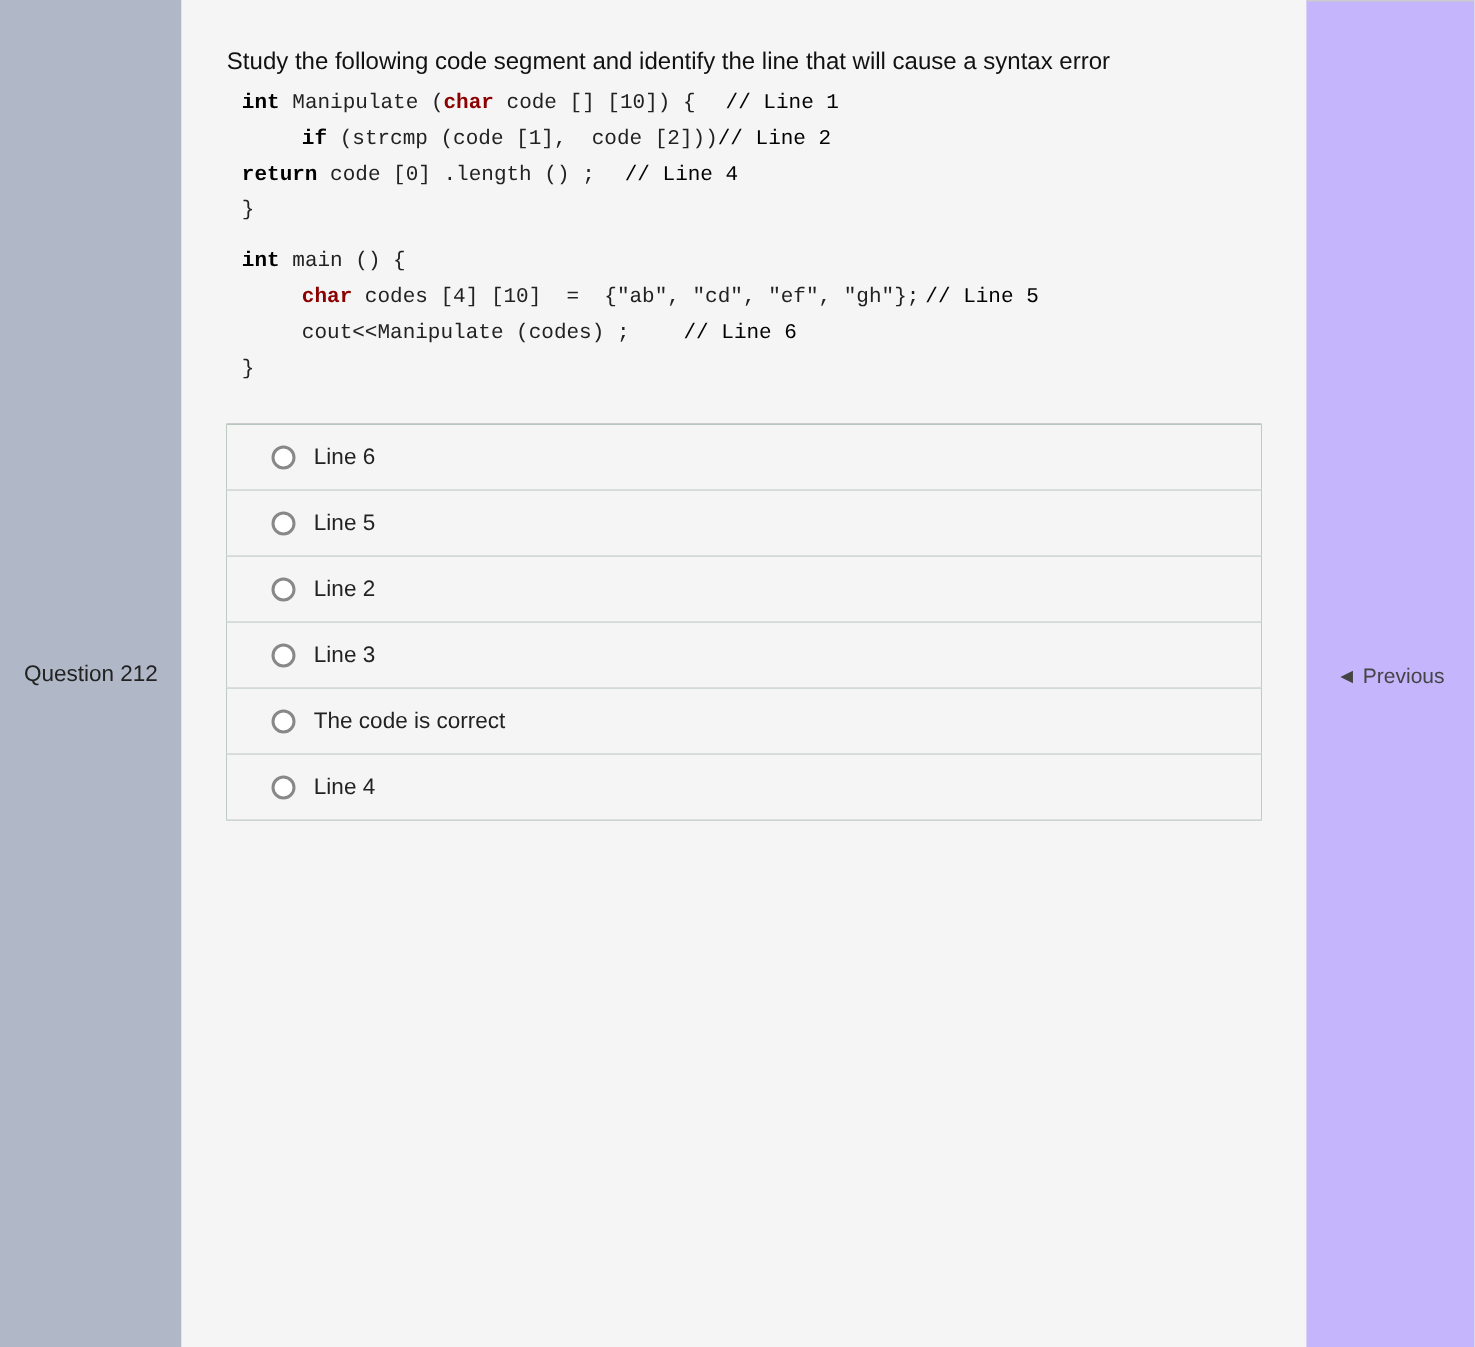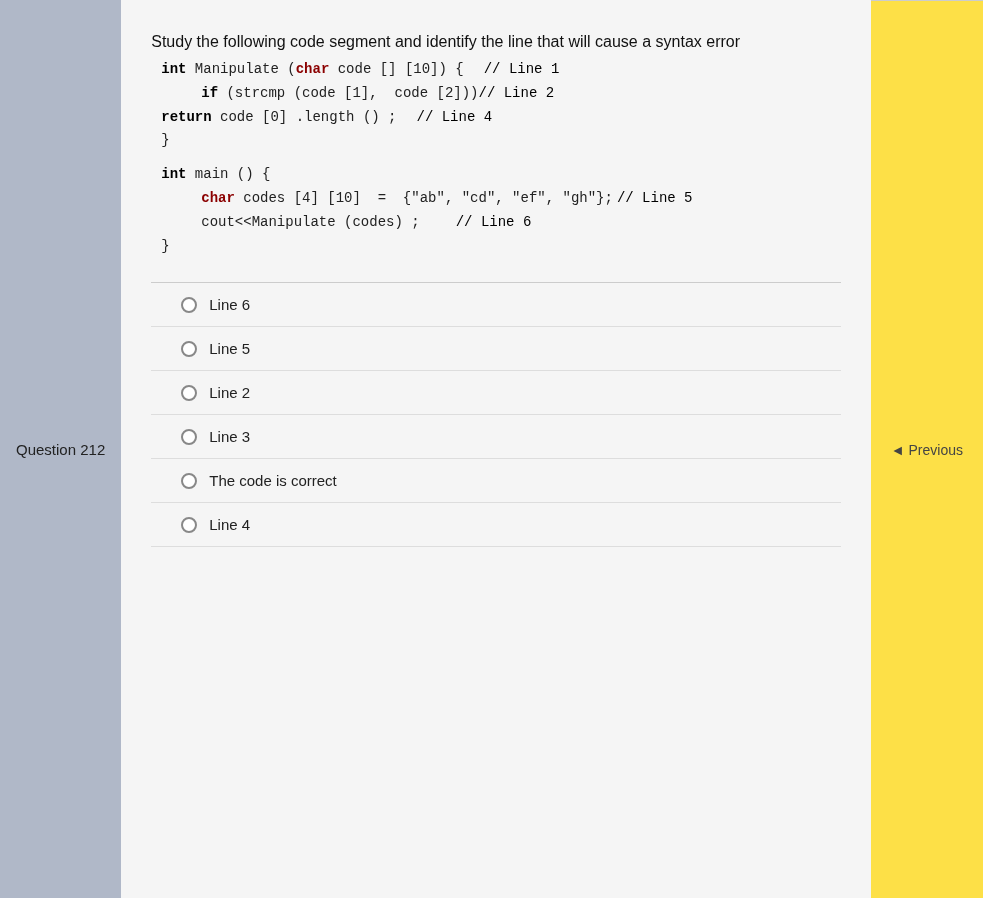--- a/index.html
+++ b/index.html
@@ -87,21 +87,21 @@
       display: inline-block;
       margin-right: 12px;
       flex-shrink: 0;
       background: #fff;
     }
     .option-label {
       font-size: 15px;
       color: #222;
     }
     .footer-nav {
-      background: #fde047;
+      background: #c4b5fd;
       padding: 12px 20px;
       display: flex;
       align-items: center;
       border-top: 1px solid #ccc;
     }
     .footer-nav-btn {
       font-size: 14px;
       color: #444;
       cursor: pointer;
       text-decoration: none;

